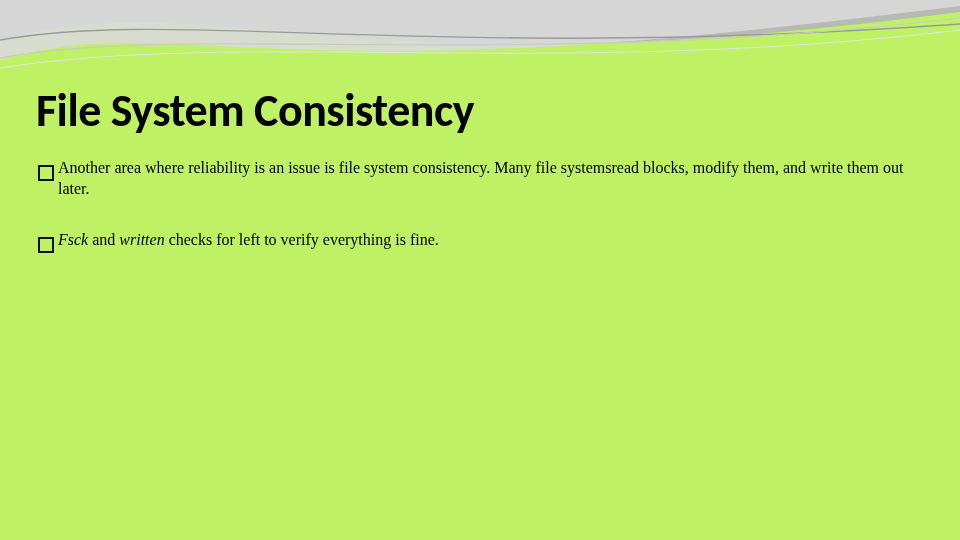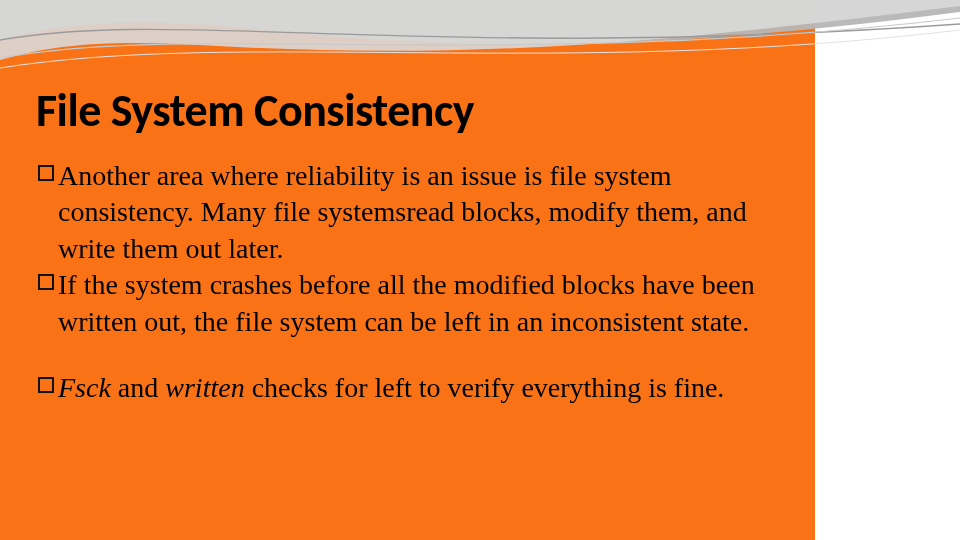--- a/index.html
+++ b/index.html
@@ -8,23 +8,23 @@
     width: 960px;
     height: 540px;
     background: #ffffff;
     font-family: "Segoe UI", "Calibri", "Liberation Sans", sans-serif;
     color: #000000;
     overflow: hidden;
     position: relative;
   }
   .slide {
     position: relative;
-    width: 815px;
+    width: 960px;
     height: 540px;
-    background: #f97316;
+    background: #bef264;
     text-decoration: underline;
   }
   
   .header-deco {
     position: absolute;
     top: 0;
     left: 0;
     width: 960px;
     height: 80px;
     pointer-events: none;
@@ -40,21 +40,21 @@
   }
   .body {
     position: absolute;
     top: 158px;
     left: 40px;
     right: 40px;
   }
   .bullet {
     display: flex;
     align-items: flex-start;
-    font-size: 28px;
+    font-size: 16px;
     line-height: 1.3;
     margin: 0 0 0 0;
     font-family: "Palatino Linotype", "Book Antiqua", Palatino, serif;
   }
   .bullet-mark {
     width: 16px;
     height: 16px;
     border: 2px solid #111;
     flex: 0 0 16px;
     margin-top: 7px;
@@ -87,24 +87,20 @@
 
   <div class="title">File System Consistency</div>
 
   <div class="body">
 
     <div class="bullet">
       <span class="bullet-mark"></span>
       <span class="bullet-text">Another area where reliability is an issue is file system consistency. Many file systemsread blocks, modify them, and write them out later.</span>
     </div>
 
-    <div class="bullet">
-      <span class="bullet-mark"></span>
-      <span class="bullet-text">If the system crashes before all the modified blocks have been written out, the file system can be left in an inconsistent state.</span>
-    </div>
 
 
     <div class="gap"></div>
 
     <div class="bullet">
       <span class="bullet-mark"></span>
       <span class="bullet-text">
         <span class="italic">Fsck</span><span> and </span><span class="italic">written</span><span> checks for left to verify everything is fine.</span>
       </span>
     </div>

